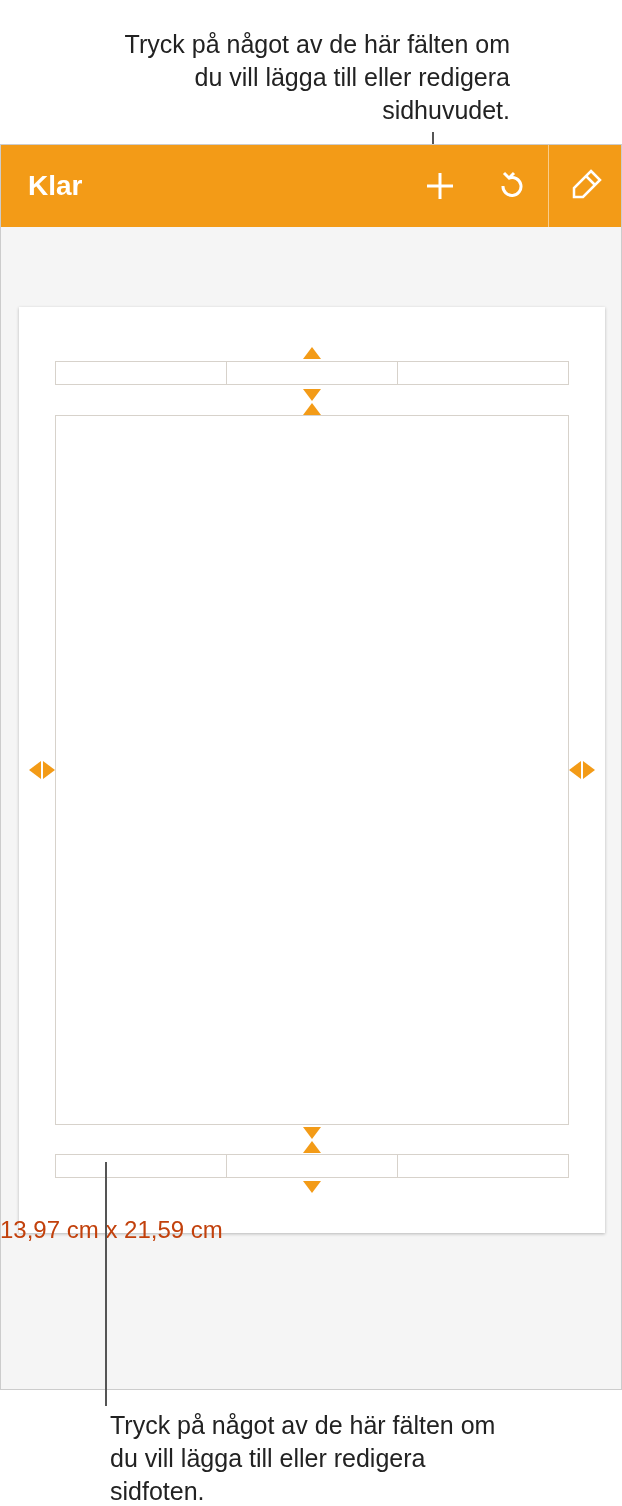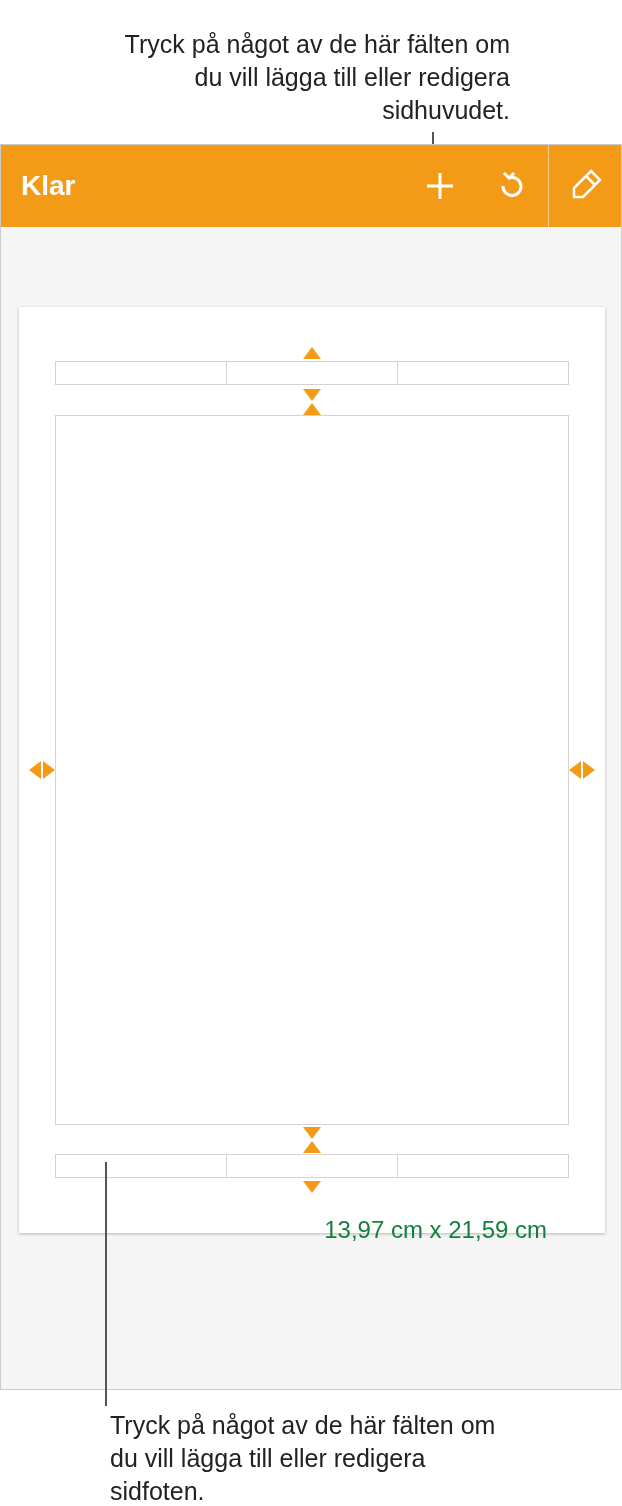--- a/index.html
+++ b/index.html
@@ -52,21 +52,21 @@
   .toolbar {
     position: absolute;
     left: 0; top: 0; width: 100%; height: 82px;
     background: #f39b17;
     display: flex; align-items: center;
     color: #fff;
   }
   .toolbar-done {
     font-size: 28px;
     font-weight: 600;
-    padding-left: 20px;
+    padding-left: 27px;
     flex: 0 0 auto;
   }
   .toolbar-spacer { flex: 1 1 auto; }
   .toolbar-btn {
     width: 72px; height: 82px;
     display: flex; align-items: center; justify-content: center;
   }
   .toolbar-btn svg { stroke: #fff; fill: none; }
   .toolbar-sep {
     width: 1px; height: 82px;
@@ -114,23 +114,23 @@
   
   .a-up { border-left: 9px solid transparent; border-right: 9px solid transparent; border-bottom: 12px solid #f39b17; }
   .a-down { border-left: 9px solid transparent; border-right: 9px solid transparent; border-top: 12px solid #f39b17; }
   .a-left { border-top: 9px solid transparent; border-bottom: 9px solid transparent; border-right: 12px solid #f39b17; }
   .a-right { border-top: 9px solid transparent; border-bottom: 9px solid transparent; border-left: 12px solid #f39b17; }
 
   .dim-label {
     position: absolute;
     left: 0; top: 1200px;
     width: 547px;
-    text-align: right;
+    text-align: left;
     font-size: 24px;
-    color: #15803d;
+    color: #c2410c;
   }
 </style>
 </head>
 <body>
 
 <div class="root">
 
   <div class="callout-top">Tryck på något av de här fälten om du vill lägga till eller redigera sidhuvudet.</div>
   <div class="leader-top"></div>
 

